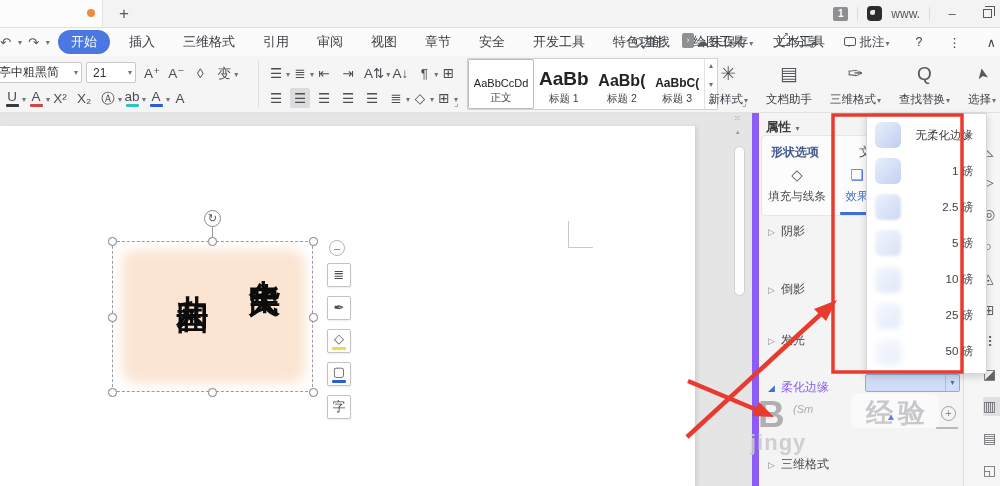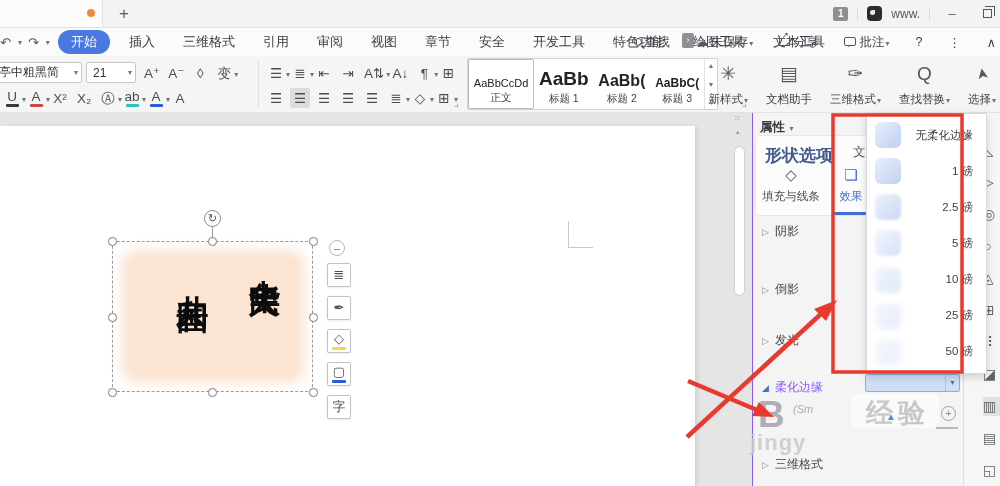--- a/index.html
+++ b/index.html
@@ -93,24 +93,24 @@
   .ftool { width:24px; height:24px; background:#fff; border:1px solid #c3c3c6; border-radius:2px; display:flex; flex-direction:column; align-items:center; justify-content:center; cursor:pointer; box-shadow:0 1px 2px rgba(0,0,0,.08); }
   .ftool .g { font-size:13px; color:#4a4d52; line-height:14px; }
   .ftool .bar { width:14px; height:3px; border-radius:1px; margin-top:1px; }
 
   
   .dscroll-ic1 { position:absolute; left:734px; top:114px; font-size:8px; color:#97979b; }
   .dscroll-ic2 { position:absolute; left:736px; top:128px; font-size:7px; color:#97979b; }
   .dthumb { position:absolute; left:734px; top:146px; width:11px; height:150px; background:#fdfdfd; border:1px solid #cfcfd2; border-radius:6px; }
 
   
-  .panel { position:absolute; left:752px; top:113px; width:211px; height:373px; background:#f4f4f5; border-left:1px solid #8b5cf6; }
+  .panel { position:absolute; left:752px; top:113px; width:211px; height:373px; background:#f4f4f5; border-left:7px solid #8b5cf6; }
   .panel-title { position:absolute; left:7px; top:6px; font-size:12.5px; color:#3a3c40; font-weight:bold; }
   .panel-card { position:absolute; left:2px; top:22px; width:206px; height:81px; background:#fcfcfd; border:1px solid #e7e7e8; border-radius:4px; }
-  .tab-shape { position:absolute; left:9px; top:8px; font-size:17px; color:#44598c; font-weight:bold; }
+  .tab-shape { position:absolute; left:9px; top:8px; font-size:12px; color:#44598c; font-weight:bold; }
   .tab-text { position:absolute; left:97px; top:8px; font-size:12.5px; color:#55585c; }
   .pbtn { position:absolute; top:28px; width:70px; text-align:center; cursor:pointer; }
   .pbtn .ic { font-size:15px; color:#55585c; height:22px; line-height:22px; }
   .pbtn .lbl { font-size:11.5px; color:#4a4d52; margin-top:3px; white-space:nowrap; }
   .pbtn-fill { left:0px; }
   .pbtn-fx { left:60px; }
   .pbtn-fx .ic { color:#3f6fd8; }
   .pbtn-fx .lbl { color:#3f6fd8; }
   .fx-underline { position:absolute; left:78px; top:76px; width:32px; height:3px; background:#3f6fd8; border-radius:1px; }
   .sections .sec { position:absolute; left:9px; display:flex; align-items:center; gap:6px; cursor:pointer; }

